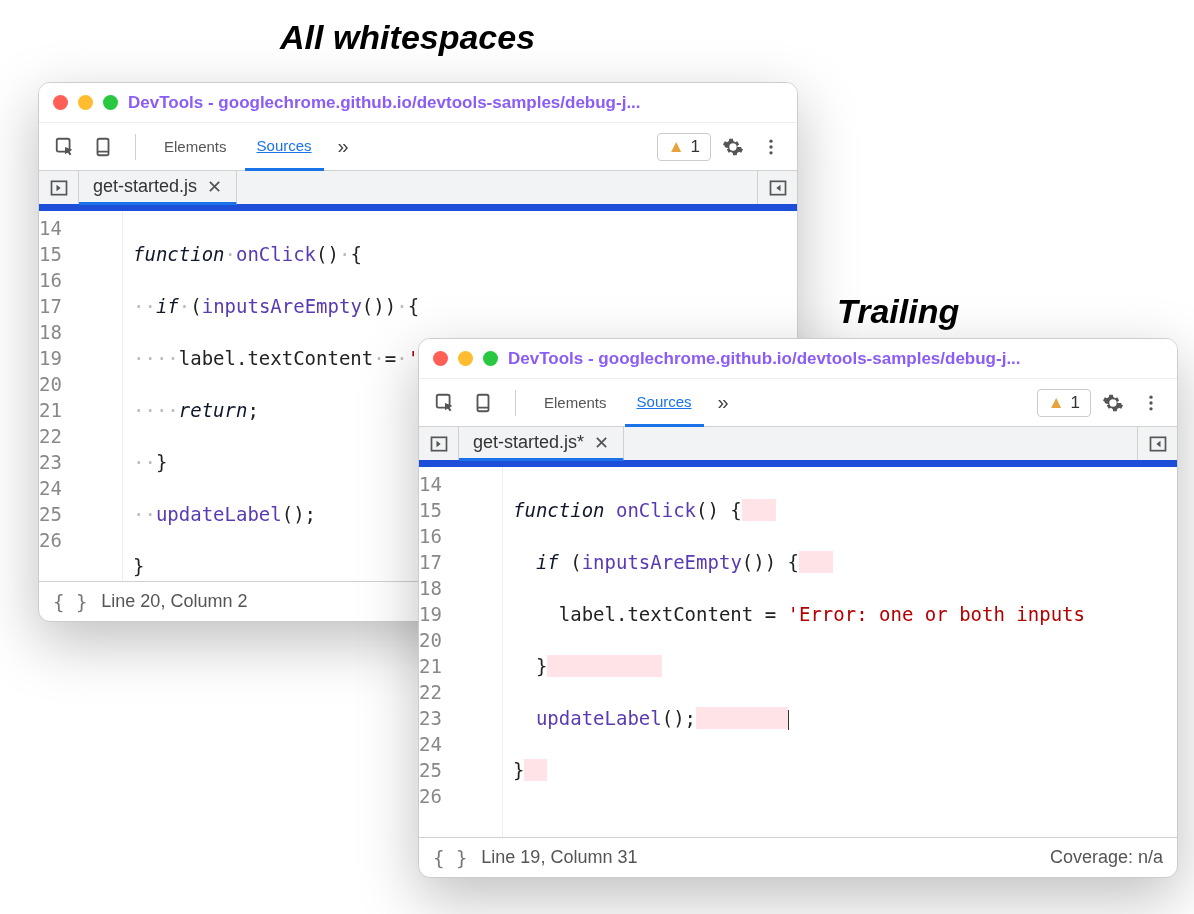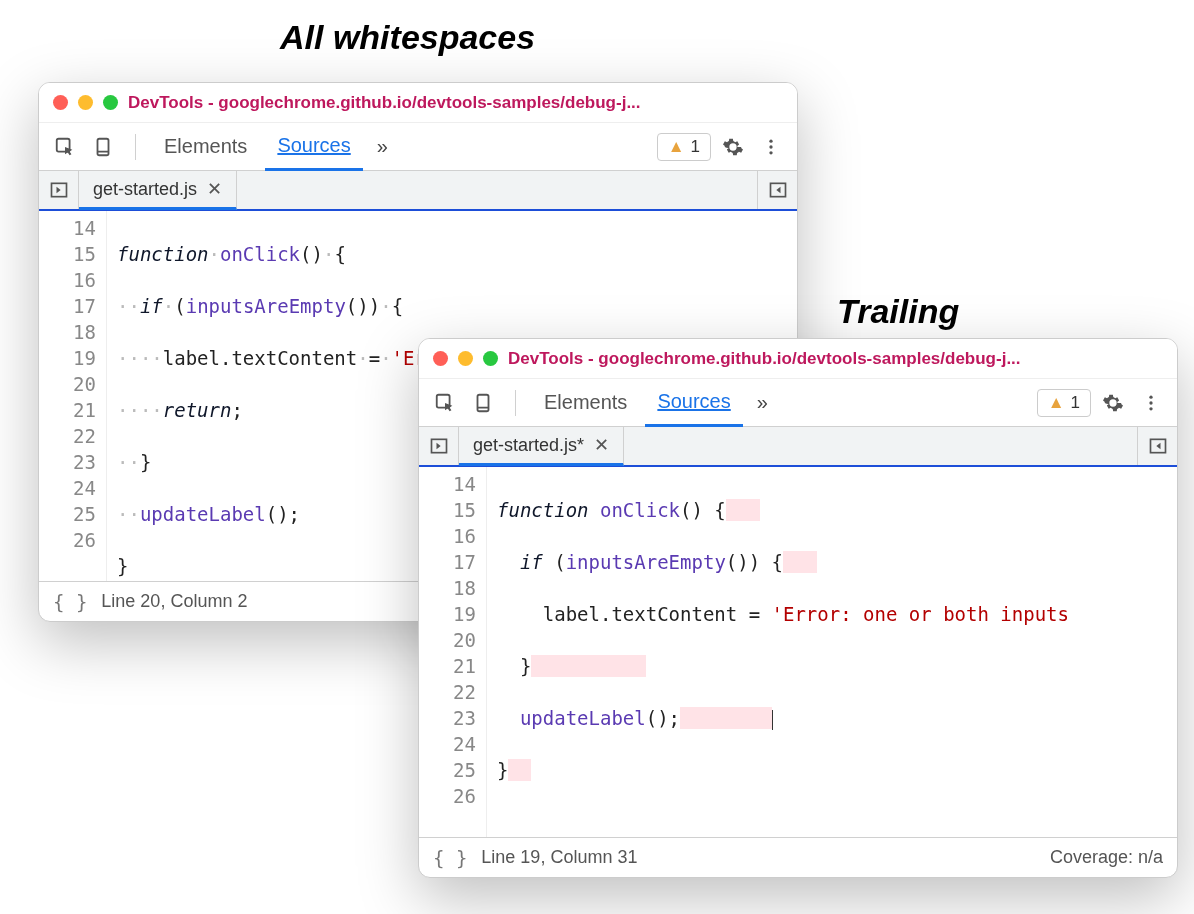--- a/index.html
+++ b/index.html
@@ -37,21 +37,21 @@
   }
   .traffic { display: flex; gap: 10px; }
   .dot { width: 15px; height: 15px; border-radius: 50%; }
   .red { background: #ff5f57; }
   .yellow { background: #febc2e; }
   .green { background: #28c840; }
   .wtitle {
     flex: 1;
     font-size: 17px;
     font-weight: 600;
-    color: #be185d;
+    color: #8b5cf6;
     white-space: nowrap;
     overflow: hidden;
     text-overflow: ellipsis;
   }
   .toolbar {
     height: 48px;
     display: flex;
     align-items: center;
     border-bottom: 1px solid #d0d0d0;
     padding: 0 10px;
@@ -61,21 +61,21 @@
   .icon-btn {
     width: 32px; height: 32px;
     display: flex; align-items: center; justify-content: center;
     color: #555;
     border-radius: 4px;
   }
   .divider {
     width: 1px; height: 26px; background: #d0d0d0; margin: 0 10px;
   }
   .tab {
-    font-size: 20px;
+    font-size: 15px;
     color: #555;
     padding: 10px 12px;
     height: 48px;
     display: flex; align-items: center;
   }
   .tab.active {
     color: #1a73e8;
     border-bottom: 3px solid #1a73e8;
     font-weight: 500;
     text-decoration: underline;
@@ -86,21 +86,21 @@
     display: flex; align-items: center; gap: 6px;
     border: 1px solid #ccc; border-radius: 4px;
     padding: 3px 10px; font-size: 17px; color: #333;
   }
   .warn-tri { color: #e8a33d; font-size: 17px; }
   .filetabs {
     height: 40px;
     display: flex;
     align-items: stretch;
     background: #f1f3f4;
-    border-bottom: 2px solid #1d4ed8;
+    border-bottom: 7px solid #1d4ed8;
   }
   .nav-icon {
     width: 40px;
     display: flex; align-items: center; justify-content: center;
     color: #555;
     border-right: 1px solid #d0d0d0;
   }
   .file-tab {
     display: flex; align-items: center; gap: 10px;
     padding: 0 14px;
@@ -121,22 +121,21 @@
   .code {
     flex: 1;
     display: flex;
     font-family: ui-monospace, Menlo, Consolas, monospace;
     font-size: 19px;
     line-height: 26px;
     overflow: hidden;
     background: #fff;
   }
   .gutter {
-    width: 68px;
-    text-align: right;
+    width: 84px;
     color: #888;
     padding: 4px 10px 4px 0;
     border-right: 1px solid #eee;
   }
   .gutter div { height: 26px; }
   .src { padding: 4px 0 4px 10px; white-space: pre; }
   .src .line { height: 26px; }
   .kw { color: #0f172a; font-style: italic; }
   .fn { color: #5a3ab2; }
   .str { color: #b30000; }

